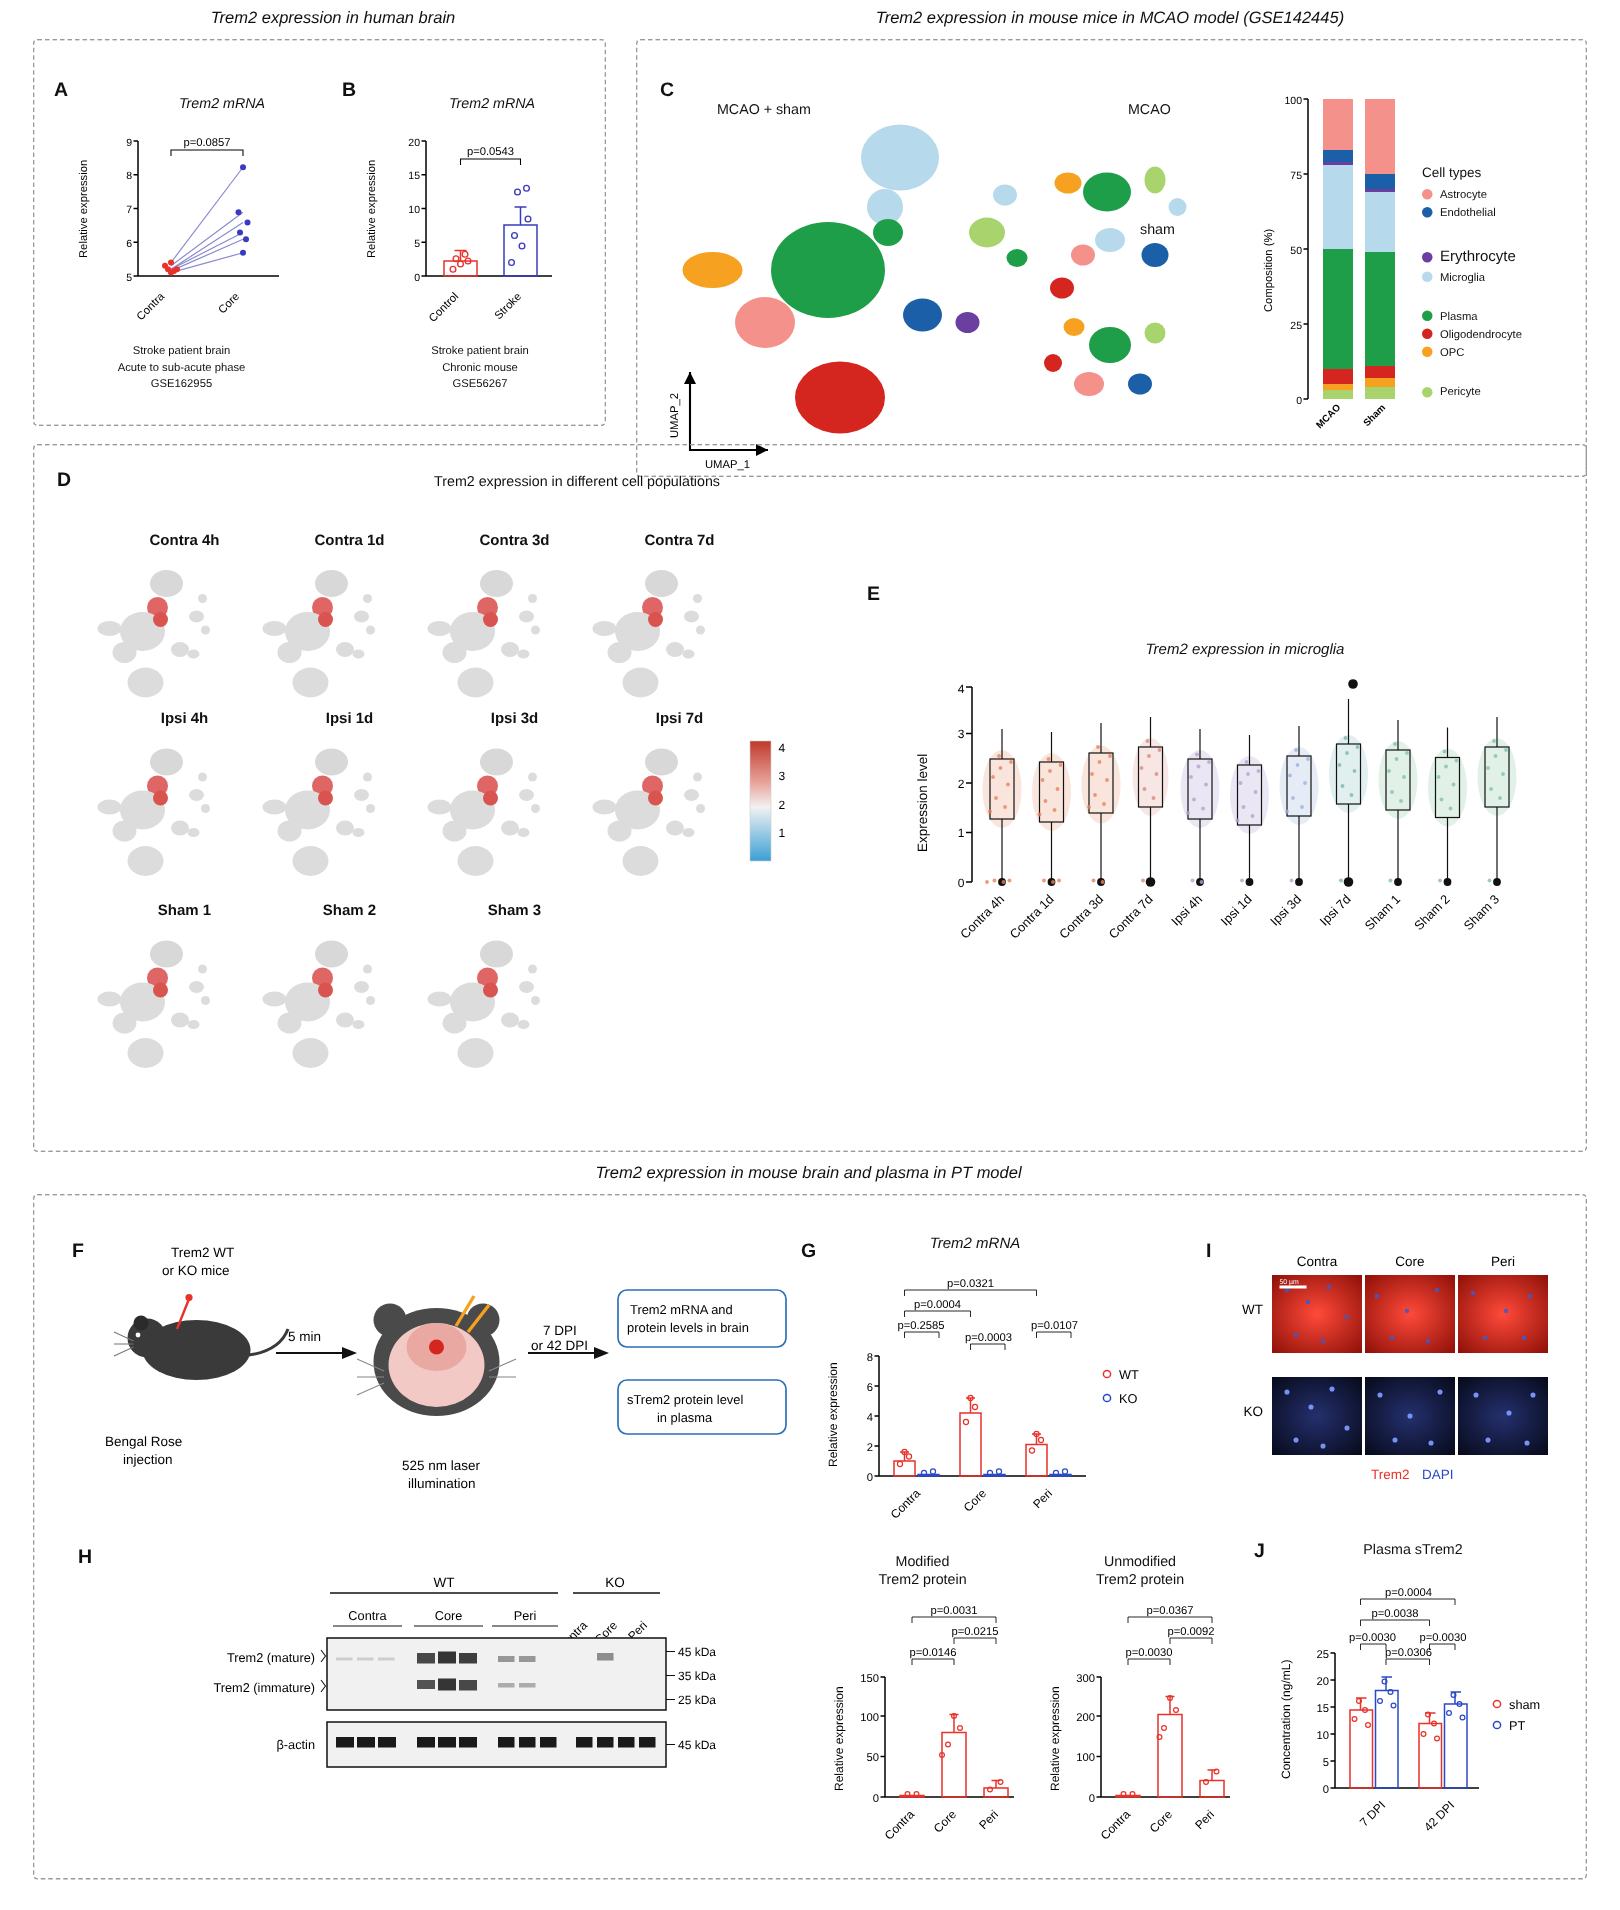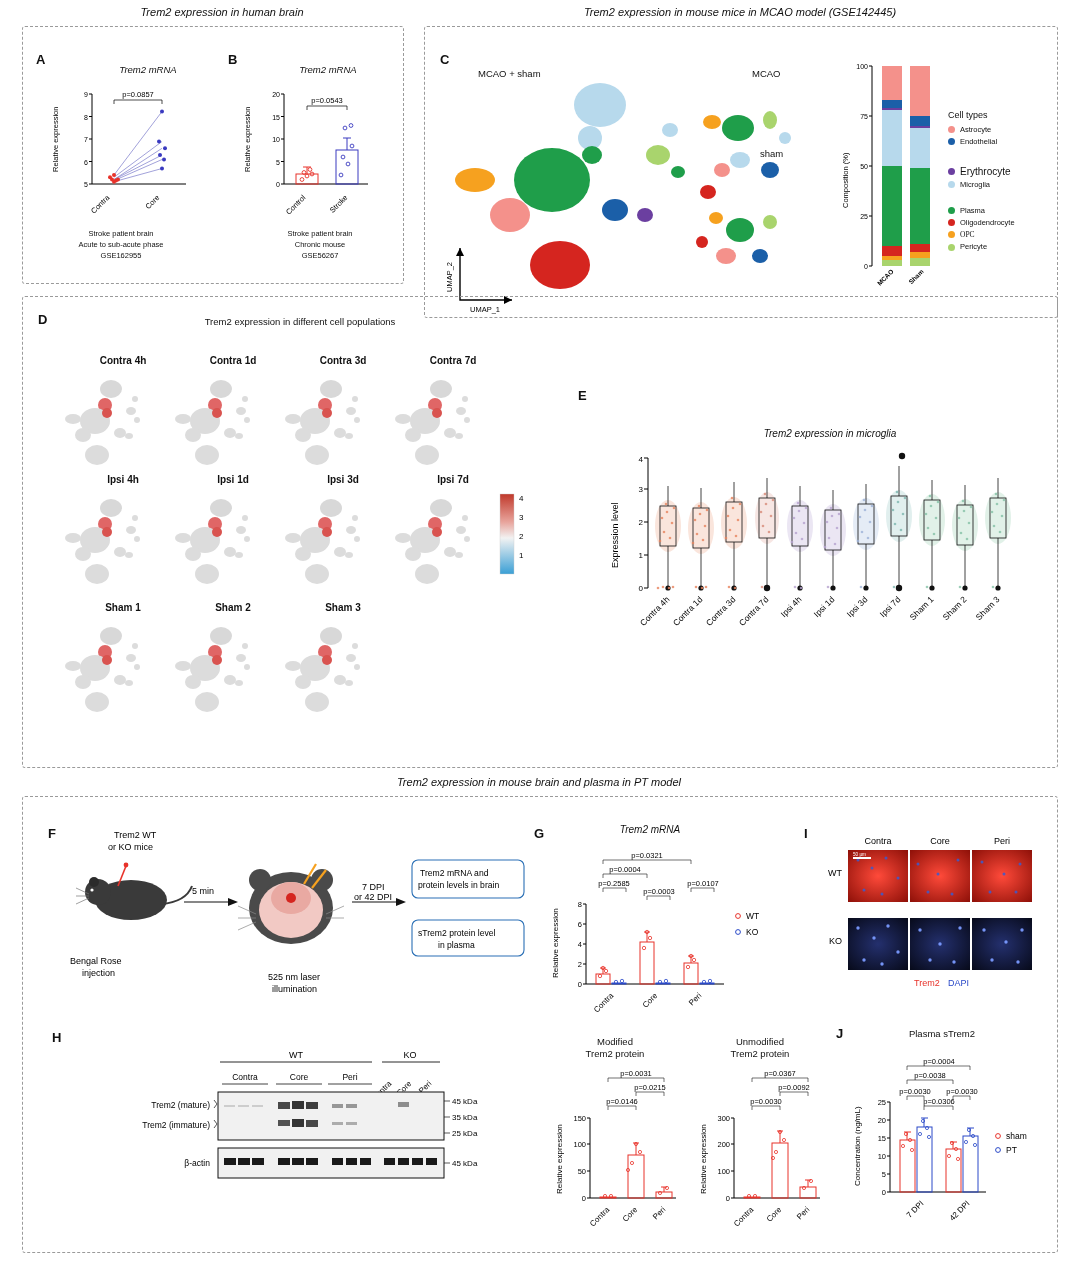--- a/index.html
+++ b/index.html
@@ -263,33 +263,33 @@
     <span style="font-size:7.5px;">Microglia</span>
   </div>
   <div style="display:flex;align-items:center;margin-bottom:3px;">
     <span style="width:7px;height:7px;border-radius:50%;background:#1f9e4a;display:inline-block;margin-right:5px;"></span>
     <span style="font-size:7.5px;">Plasma</span>
   </div>
   <div style="display:flex;align-items:center;margin-bottom:3px;">
     <span style="width:7px;height:7px;border-radius:50%;background:#d5251f;display:inline-block;margin-right:5px;"></span>
     <span style="font-size:7.5px;">Oligodendrocyte</span>
   </div>
-  <div style="display:flex;align-items:center;margin-bottom:3px;font-family:Liberation Serif, serif;">
+  <div style="display:flex;align-items:center;margin-bottom:17px;">
     <span style="width:7px;height:7px;border-radius:50%;background:#f6a11f;display:inline-block;margin-right:5px;"></span>
     <span style="font-size:7.5px;">OPC</span>
   </div>
   <div style="display:flex;align-items:flex-end;">
     <span style="width:7px;height:7px;border-radius:50%;background:#a9d46d;display:inline-block;margin-right:5px;"></span>
     <span style="font-size:7.5px;">Pericyte</span>
   </div>
 </div>
 
 <div class="fig box" style="left:22px;top:296px;width:1034px;height:470px;"></div>
 <div class="fig panel-letter" style="left:38px;top:312px;">D</div>
-<div class="fig" style="left:120px;top:316px;width:360px;text-align:center;font-size:9.5px;">
+<div class="fig" style="left:120px;top:316px;width:360px;text-align:right;font-size:9.5px;">
   <span>Trem2 expression  in different cell populations</span>
 </div>
 
 <div class="fig" style="left:78px;top:355px;width:90px;text-align:center;font-size:10px;font-weight:bold;">Contra 4h</div>
 <div class="fig" style="left:188px;top:355px;width:90px;text-align:center;font-size:10px;font-weight:bold;">Contra 1d</div>
 <div class="fig" style="left:298px;top:355px;width:90px;text-align:center;font-size:10px;font-weight:bold;">Contra 3d</div>
 <div class="fig" style="left:408px;top:355px;width:90px;text-align:center;font-size:10px;font-weight:bold;">Contra 7d</div>
 
 <div class="fig" style="left:78px;top:474px;width:90px;text-align:center;font-size:10px;font-weight:bold;">Ipsi 4h</div>
 <div class="fig" style="left:188px;top:474px;width:90px;text-align:center;font-size:10px;font-weight:bold;">Ipsi 1d</div>

